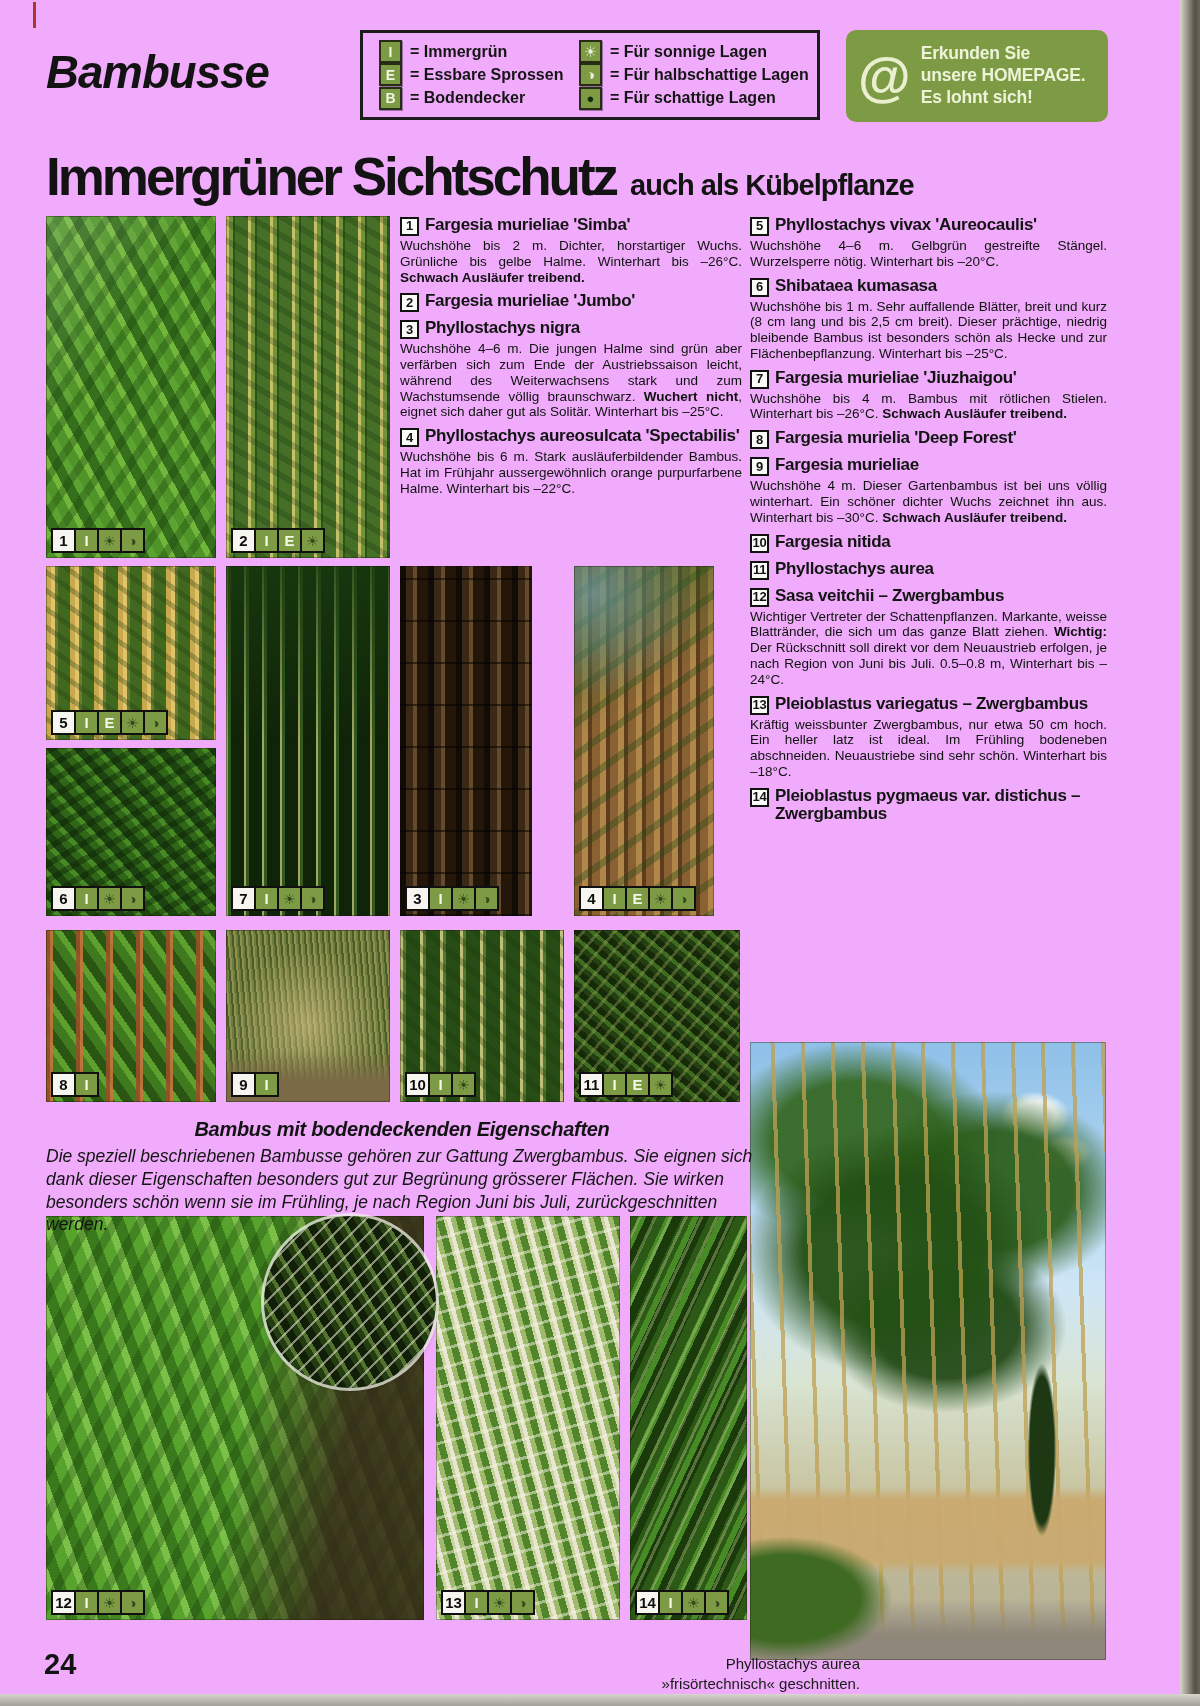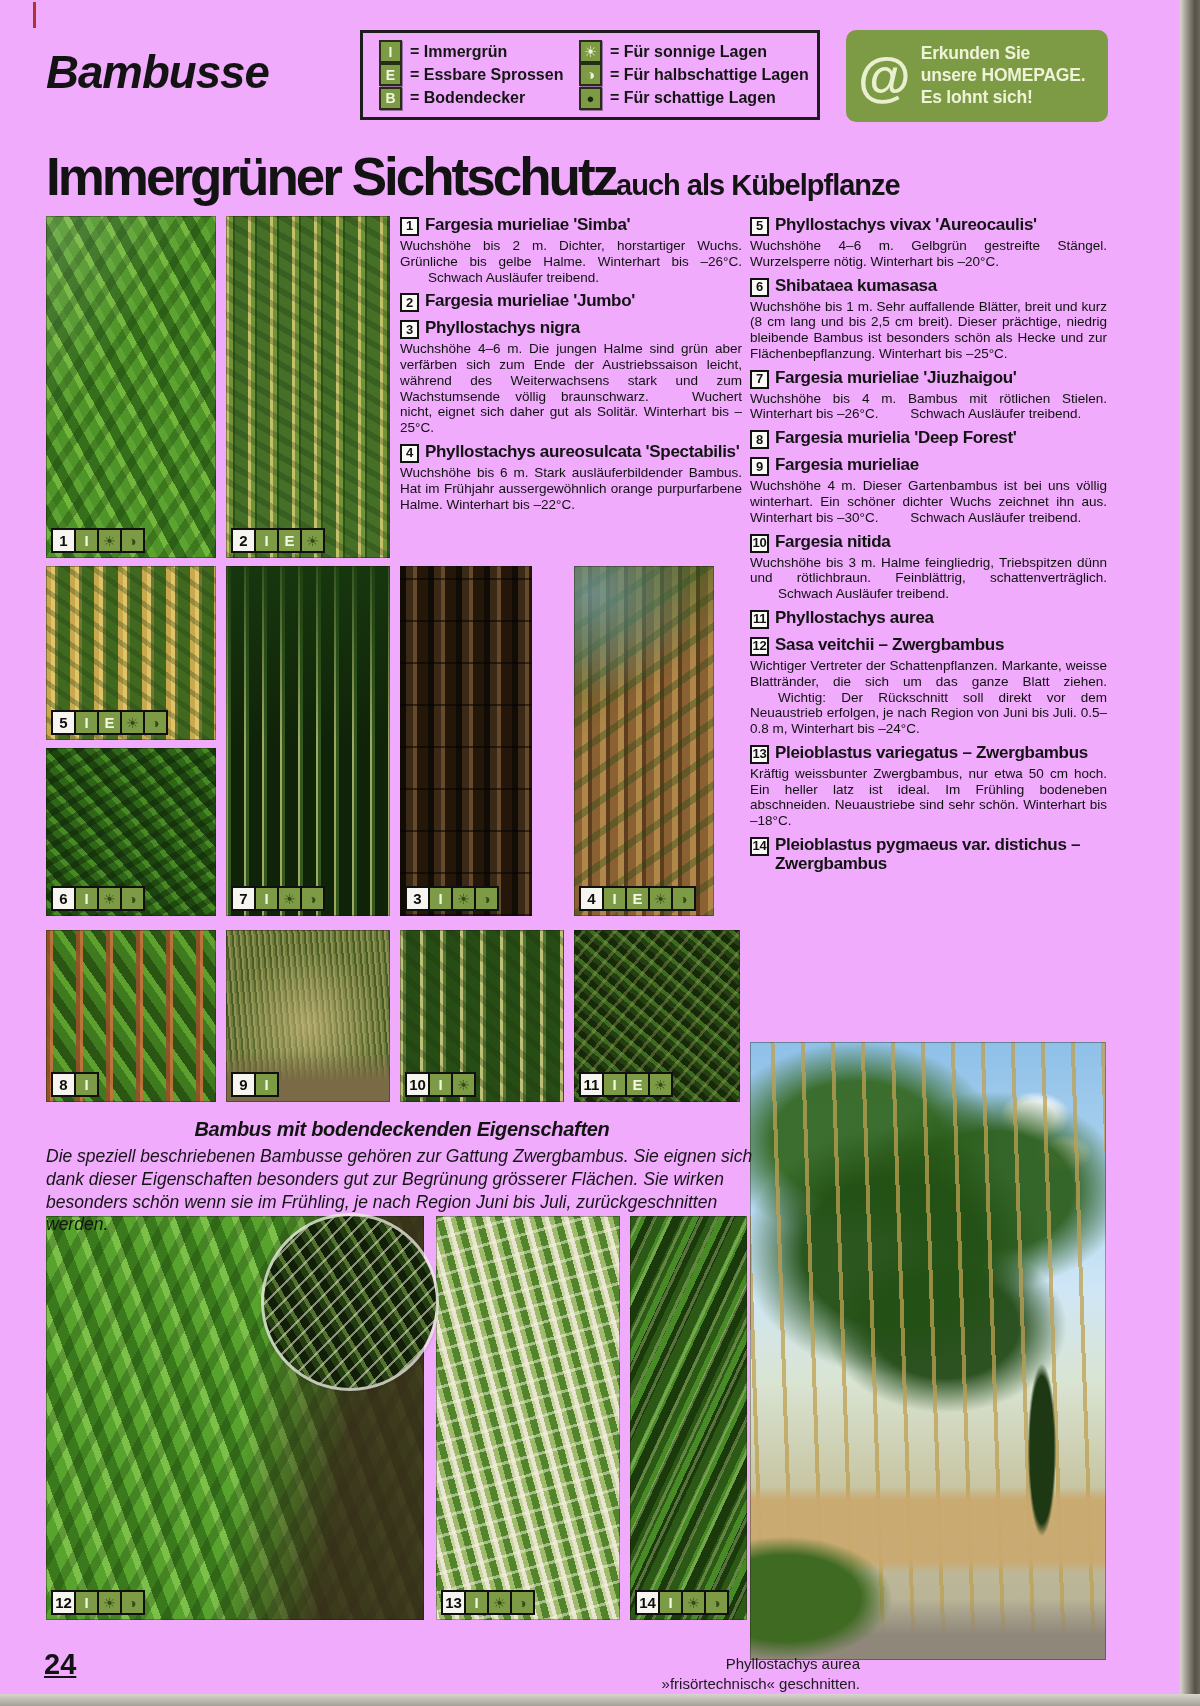--- a/index.html
+++ b/index.html
@@ -17,30 +17,30 @@
           color:#f2f6e2;box-shadow:1px 1px 0 rgba(0,0,0,.35);box-sizing:border-box;}
   .lg-box.ic-sun,.lg-box.ic-half{color:#edf2da;font-size:15px;}
   .lg-box.ic-shade{color:#16280b;font-size:13px;}
   #homepage-badge{position:absolute;left:846px;top:30px;width:262px;height:92px;background:#7d9b44;
           border-radius:10px;display:flex;align-items:center;gap:10px;padding:0 8px 0 12px;box-sizing:border-box;}
   .at-glyph{font-size:54px;font-weight:bold;color:#e9efcf;line-height:1;}
   .hp-lines{color:#eef3d8;font-weight:bold;font-size:17.5px;line-height:1.25;letter-spacing:-0.2px;}
   
   #headline{position:absolute;left:46px;top:146px;white-space:nowrap;}
   .hl-main{font-size:53px;font-weight:bold;letter-spacing:-3px;}
-  .hl-sub{font-size:29px;font-weight:bold;letter-spacing:-1px;margin-left:0;}
+  .hl-sub{font-size:29px;font-weight:bold;letter-spacing:-1px;margin-left:14px;}
   
   #col1{position:absolute;left:400px;top:216px;width:342px;}
   #col2{position:absolute;left:750px;top:216px;width:357px;}
   .item{margin-bottom:7px;}
   .item h3{margin:0 0 2px;font-size:17px;font-weight:bold;letter-spacing:-0.3px;display:flex;gap:6px;line-height:1.1;}
   .numbox{flex:0 0 auto;width:19px;height:19px;border:2px solid #111;background:#fbfbf7;display:flex;
           align-items:center;justify-content:center;font-size:13px;box-sizing:border-box;margin-top:1px;}
   .pdesc{margin:0;font-size:13.5px;line-height:1.17;text-align:justify;color:#101010;}
-  .pdesc .b{font-weight:normal;margin-left:28px;}
+  .pdesc .b{font-weight:bold;}
   
   .ph{position:absolute;box-shadow:inset 0 0 0 1px rgba(20,20,10,.35);}
   .tag{position:absolute;left:5px;bottom:5px;display:flex;}
   .tagnum,.tagbox{width:25px;height:25px;border:2px solid #101010;box-sizing:border-box;display:flex;
           align-items:center;justify-content:center;font-weight:bold;font-size:15px;margin-right:-2px;}
   .tagnum{background:#f6f5ef;color:#0e0e0e;}
   .tagbox{background:#7d9b44;color:#f4f7e4;}
   .tagbox.glyph{color:#33491a;font-size:14px;}
   #ph1{left:46px;top:216px;width:170px;height:342px;background:
        linear-gradient(125deg,rgba(255,255,255,.15),transparent 40%),
@@ -104,21 +104,21 @@
        repeating-linear-gradient(115deg,#2c5a16 0 9px,#488a26 9px 15px,#1b3a0c 15px 24px),#356c18;}
   #phcircle{left:264px;top:1216px;width:172px;height:172px;border-radius:50%;
        box-shadow:0 0 0 3px rgba(242,241,233,.75),0 2px 5px rgba(0,0,0,.35);background:
        repeating-linear-gradient(-45deg,rgba(228,228,208,.55) 0 2px,transparent 2px 12px),
        repeating-linear-gradient(60deg,#243c12 0 6px,#53722e 6px 10px,#121f08 10px 18px),#1a2c0c;}
   
   #ground{position:absolute;left:46px;top:1118px;width:712px;}
   .g-head{margin:0 0 4px;font-size:20px;font-weight:bold;font-style:italic;letter-spacing:-0.3px;text-align:center;}
   .g-text{margin:0;font-size:17.5px;font-style:italic;line-height:1.3;color:#141414;}
   
-  #pagenum{position:absolute;left:44px;top:1648px;font-size:29px;font-weight:bold;text-decoration:underline;}
+  #pagenum{position:absolute;left:44px;top:1648px;font-size:29px;font-weight:bold;}
   #caption{position:absolute;left:560px;top:1654px;width:300px;text-align:right;font-size:15px;line-height:1.3;color:#1a1a1a;}
   
   .edge-right{position:absolute;left:1180px;top:0;width:20px;height:1706px;
        background:linear-gradient(90deg,#d9d6cf,#8b8579 45%,#565148 75%,#6b675e);}
   .edge-bottom{position:absolute;left:0;top:1694px;width:1200px;height:12px;
        background:linear-gradient(180deg,#d8d5ce,#a3a098);}
   .scan-mark{position:absolute;left:33px;top:2px;width:3px;height:26px;background:#b0342c;}
 </style>
 </head>
 <body>
@@ -341,21 +341,20 @@
           <span class="numbox">9</span>
           <span>Fargesia murieliae</span>
         </h3>
         <p class="pdesc"><span>Wuchshöhe 4 m. Dieser Gartenbambus ist bei uns völlig winterhart. Ein schöner dichter Wuchs zeichnet ihn aus. Winterhart bis –30°C. </span><span class="b">Schwach Ausläufer treibend.</span><span></span></p>
       </div>
       <div class="item">
         <h3>
           <span class="numbox">10</span>
           <span>Fargesia nitida</span>
         </h3>
-        <p class="pdesc"><span>Wuchshöhe bis 3 m. Halme feingliedrig, Triebspitzen dünn und rötlichbraun. Feinblättrig, schattenverträglich. </span><span class="b">Schwach Ausläufer treibend.</span><span></span></p>
       </div>
       <div class="item">
         <h3>
           <span class="numbox">11</span>
           <span>Phyllostachys aurea</span>
         </h3>
       </div>
       <div class="item">
         <h3>
           <span class="numbox">12</span>

